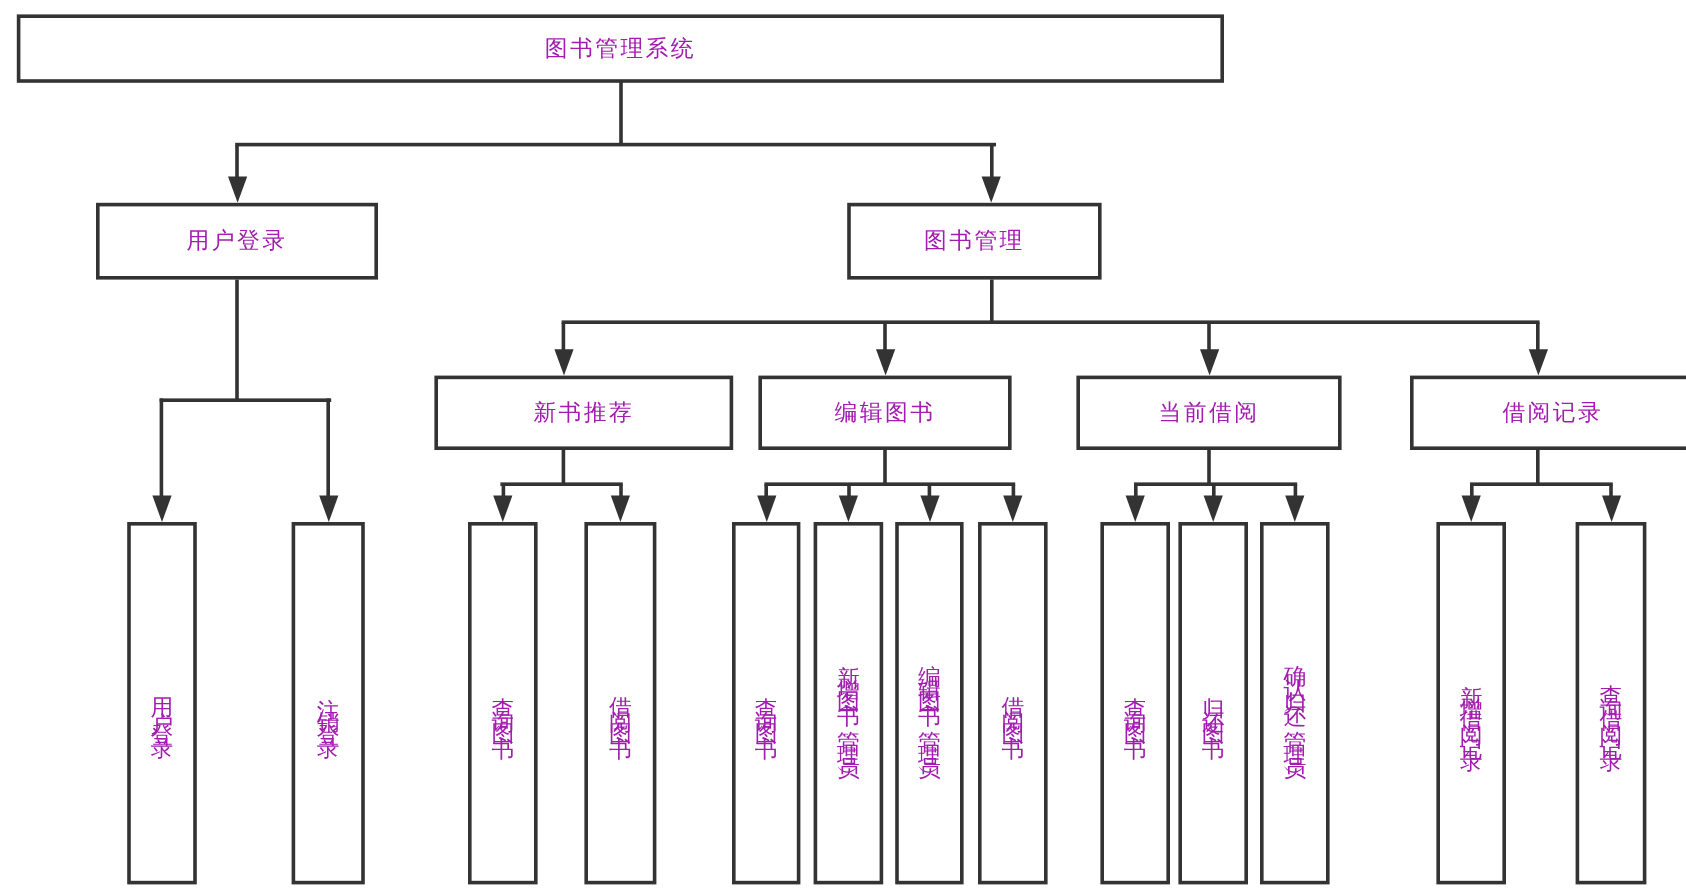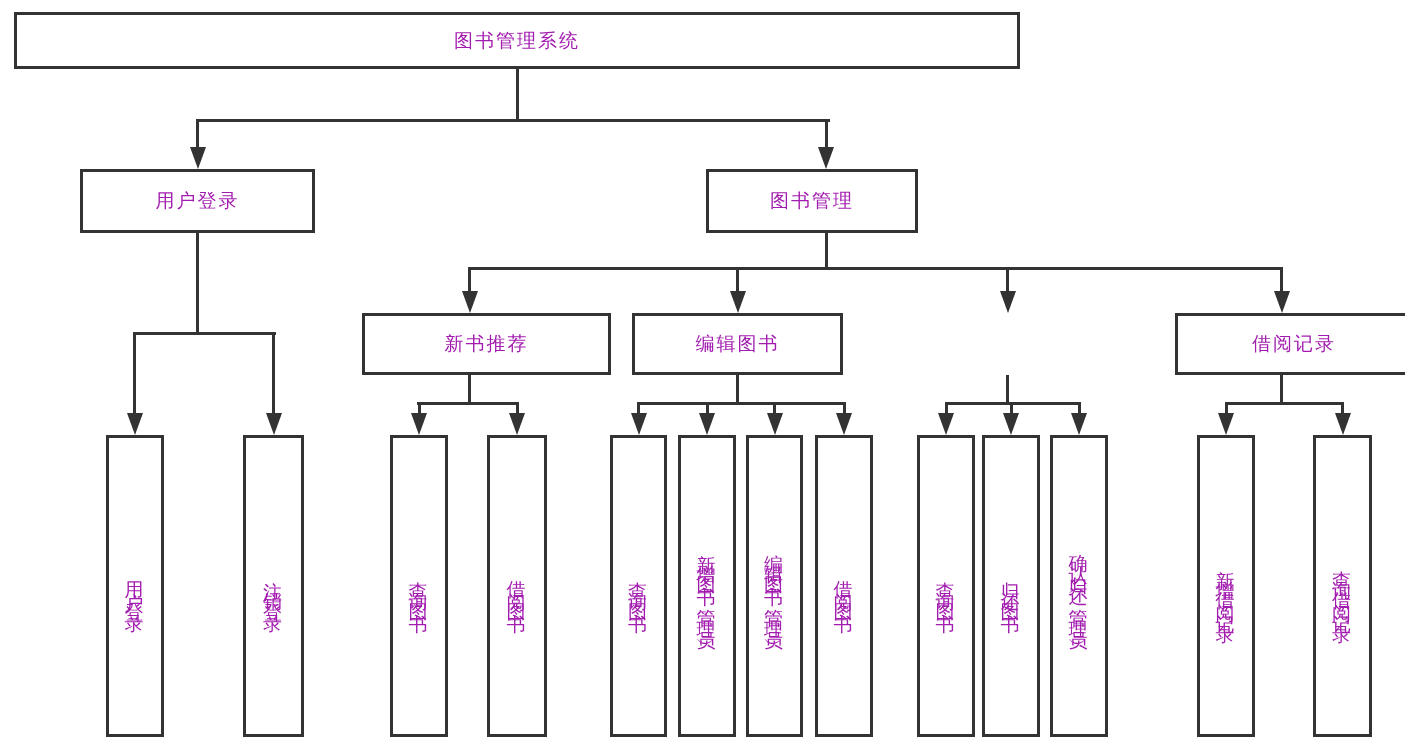--- a/index.html
+++ b/index.html
@@ -57,20 +57,21 @@
   <div class="arrow" style="left:462px;top:291px"></div>
   <div class="vl" style="left:736px;top:269px;height:23px"></div>
   <div class="arrow" style="left:730px;top:291px"></div>
   <div class="vl" style="left:1006px;top:269px;height:23px"></div>
   <div class="arrow" style="left:1000px;top:291px"></div>
   <div class="vl" style="left:1280px;top:269px;height:23px"></div>
   <div class="arrow" style="left:1274px;top:291px"></div>
 
   <div class="box" style="left:362px;top:313px;width:249px;height:62px">新书推荐</div>
   <div class="box" style="left:632px;top:313px;width:211px;height:62px">编辑图书</div>
+  <div class="box" style="left:897px;top:313px;width:221px;height:62px">当前借阅</div>
   <div class="box" style="left:1175px;top:313px;width:238px;height:62px">借阅记录</div>
 
   <div class="vl" style="left:468px;top:375px;height:30px"></div>
   <div class="hl" style="left:417px;top:402px;width:102px"></div>
   <div class="vl" style="left:418px;top:404px;height:10px"></div>
   <div class="arrow" style="left:411px;top:413px"></div>
   <div class="vl" style="left:516px;top:404px;height:10px"></div>
   <div class="arrow" style="left:509px;top:413px"></div>
 
   <div class="vl" style="left:736px;top:375px;height:30px"></div>

